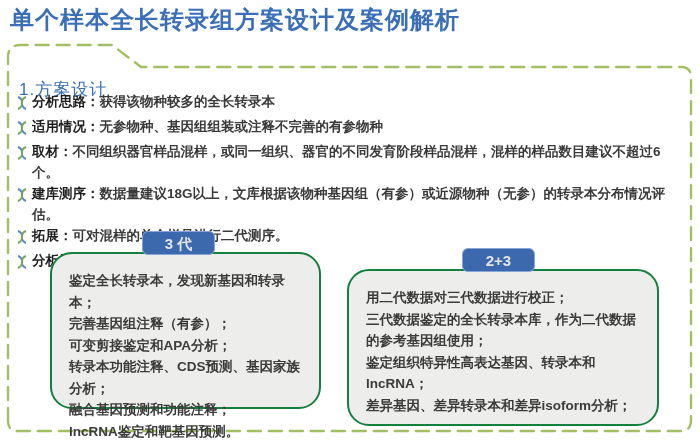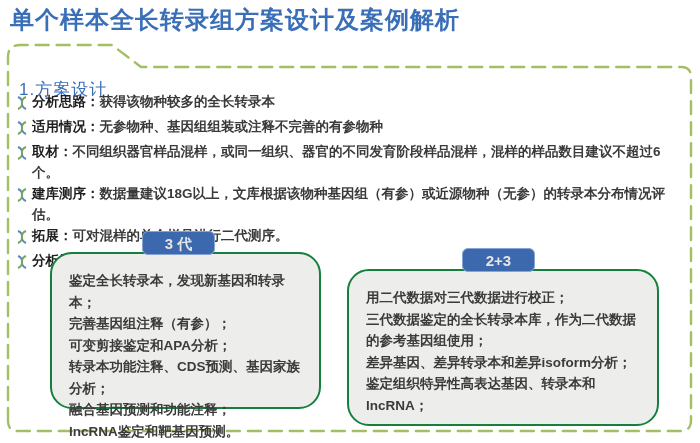--- a/index.html
+++ b/index.html
@@ -95,18 +95,18 @@
       <div class="line">融合基因预测和功能注释；</div>
       <div class="line">lncRNA鉴定和靶基因预测。</div>
     </div>
   </div>
 
   <div class="flow-box-wrap wrap-right">
     <div class="flow-badge">2+3</div>
     <div class="flow-box">
       <div class="line">用二代数据对三代数据进行校正；</div>
       <div class="line">三代数据鉴定的全长转录本库，作为二代数据的参考基因组使用；</div>
+      <div class="line">鉴定组织特异性高表达基因、转录本和lncRNA；</div>
       <div class="line">差异基因、差异转录本和差异isoform分析；</div>
-      <div class="line">鉴定组织特异性高表达基因、转录本和lncRNA；</div>
     </div>
   </div>
 
 </div>
 
 </body></html>

